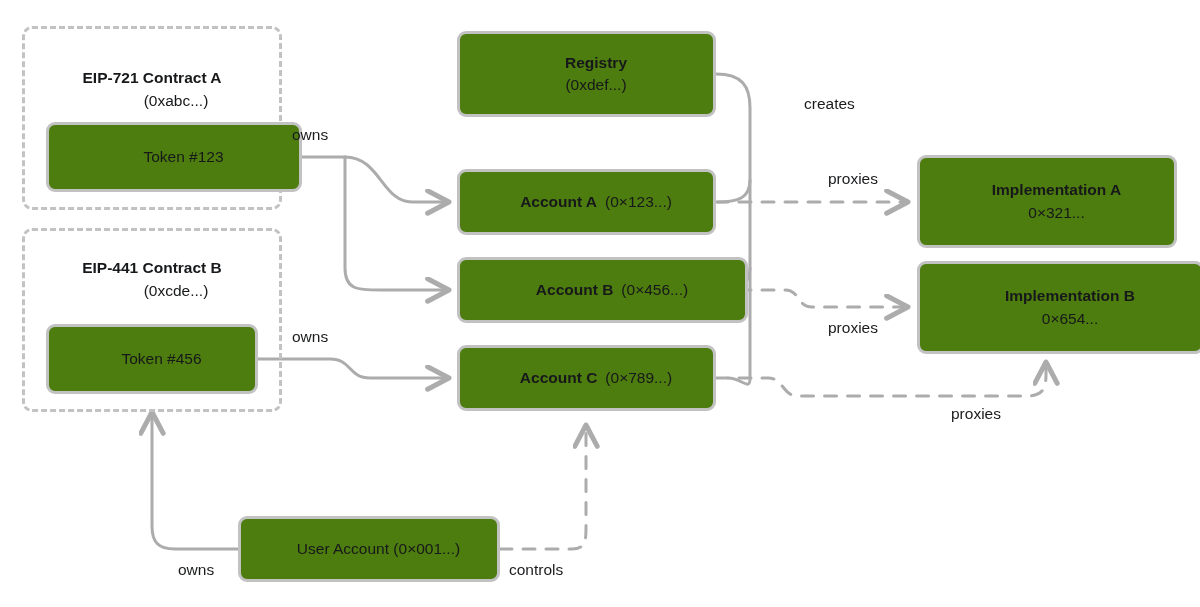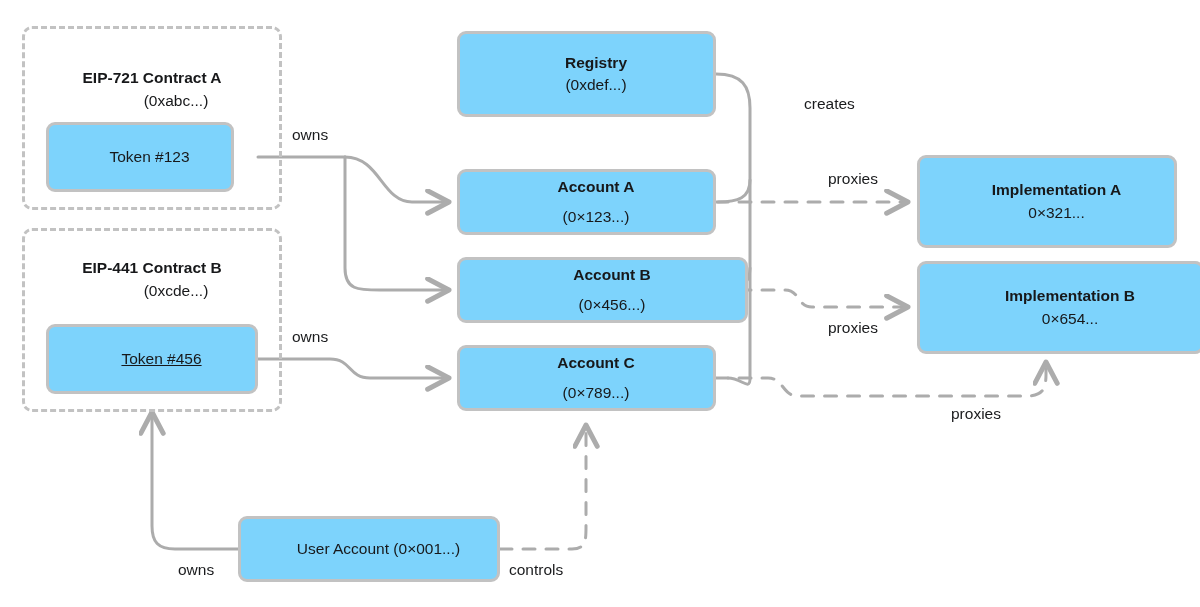--- a/index.html
+++ b/index.html
@@ -21,21 +21,21 @@
   svg.edges {
     position: absolute;
     left: 0;
     top: 0;
     width: 1200px;
     height: 607px;
   }
   .node {
     position: absolute;
     box-sizing: border-box;
-    background: #7dd3fc;
+    background: #4d7c0f;
     border: 3px solid #c2c2c2;
     border-radius: 9px;
     display: flex;
     flex-direction: column;
     align-items: center;
     justify-content: center;
     text-align: center;
     color: #17181a;
     font-size: 15.5px;
     line-height: 1.45;
@@ -69,21 +69,21 @@
     display: block;
     padding-left: 48px;
   }
   .node .nm {
     font-weight: bold;
   }
   .node .ad {
     font-weight: normal;
   }
   .node.inline-row {
-    flex-direction: column;
+    flex-direction: row;
     gap: 8px;
   }
   .node.plain .nm {
     font-weight: normal;
   }
   .edge-label {
     position: absolute;
     color: #1a1b1d;
     font-size: 15.5px;
     white-space: nowrap;
@@ -130,30 +130,30 @@
 
       <path d="M 500 549 L 572 549 C 586 549 586 540 586 526 L 586 425" marker-end="url(#arrow)"></path>
     </g>
   </svg>
 
   <div class="group" style="left:22px; top:26px; width:260px; height:184px;"></div>
   <div class="group-title" style="left:22px; top:54px; width:260px;margin-top:12px;">
     <span class="ttl">EIP-721 Contract A</span>
     <span class="sub">(0xabc...)</span>
   </div>
-  <div class="node plain" style="left:46px; top:122px; width:188px; height:70px;">
+  <div class="node plain" style="left:46px; top:122px; width:256px; height:70px;">
     <span class="nm">Token #123</span>
   </div>
 
   <div class="group" style="left:22px; top:228px; width:260px; height:184px;"></div>
   <div class="group-title" style="left:22px; top:256px; width:260px;">
     <span class="ttl">EIP-441 Contract B</span>
     <span class="sub">(0xcde...)</span>
   </div>
-  <div class="node plain" style="left:46px; top:324px; width:212px; height:70px;text-decoration:underline;">
+  <div class="node plain" style="left:46px; top:324px; width:212px; height:70px;">
     <span class="nm">Token #456</span>
   </div>
 
   <div class="node" style="left:457px; top:31px; width:259px; height:86px;">
     <span class="nm">Registry</span>
     <span class="ad">(0xdef...)</span>
   </div>
 
   <div class="node inline-row" style="left:457px; top:169px; width:259px; height:66px;">
     <span class="nm">Account A</span>

